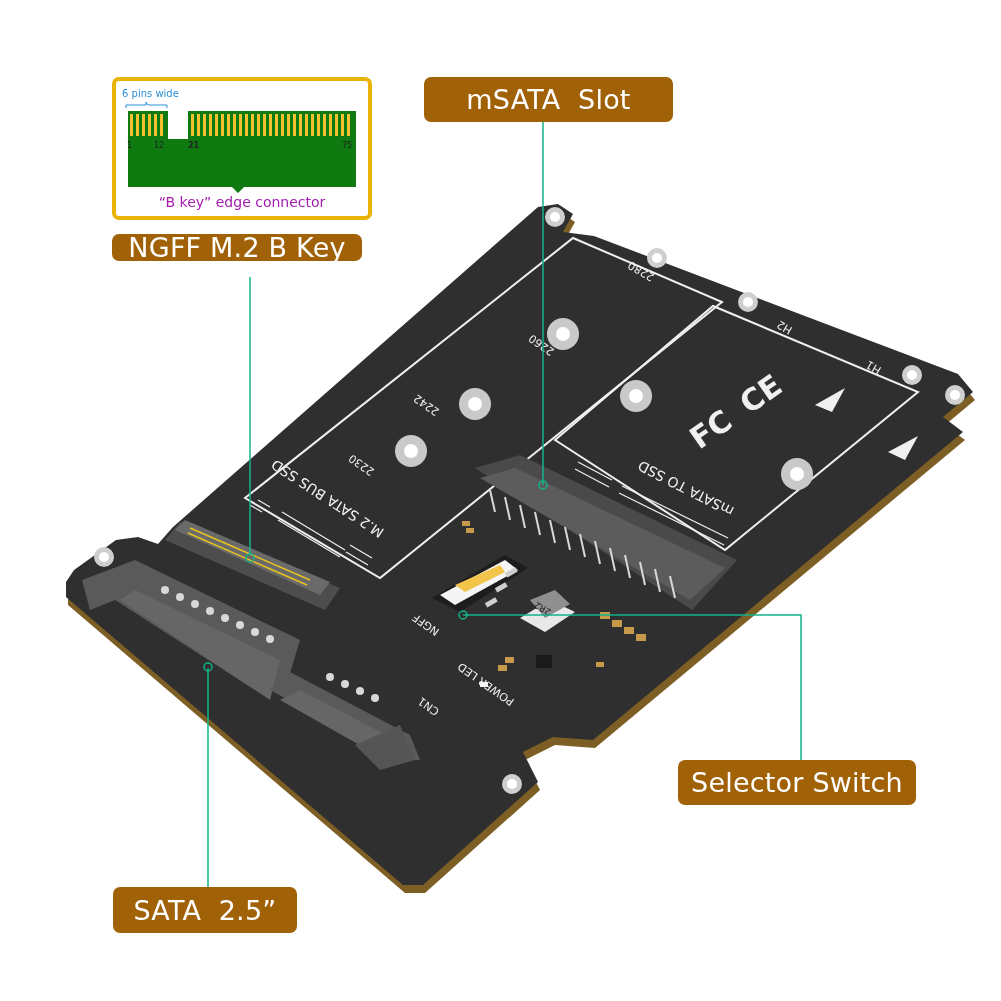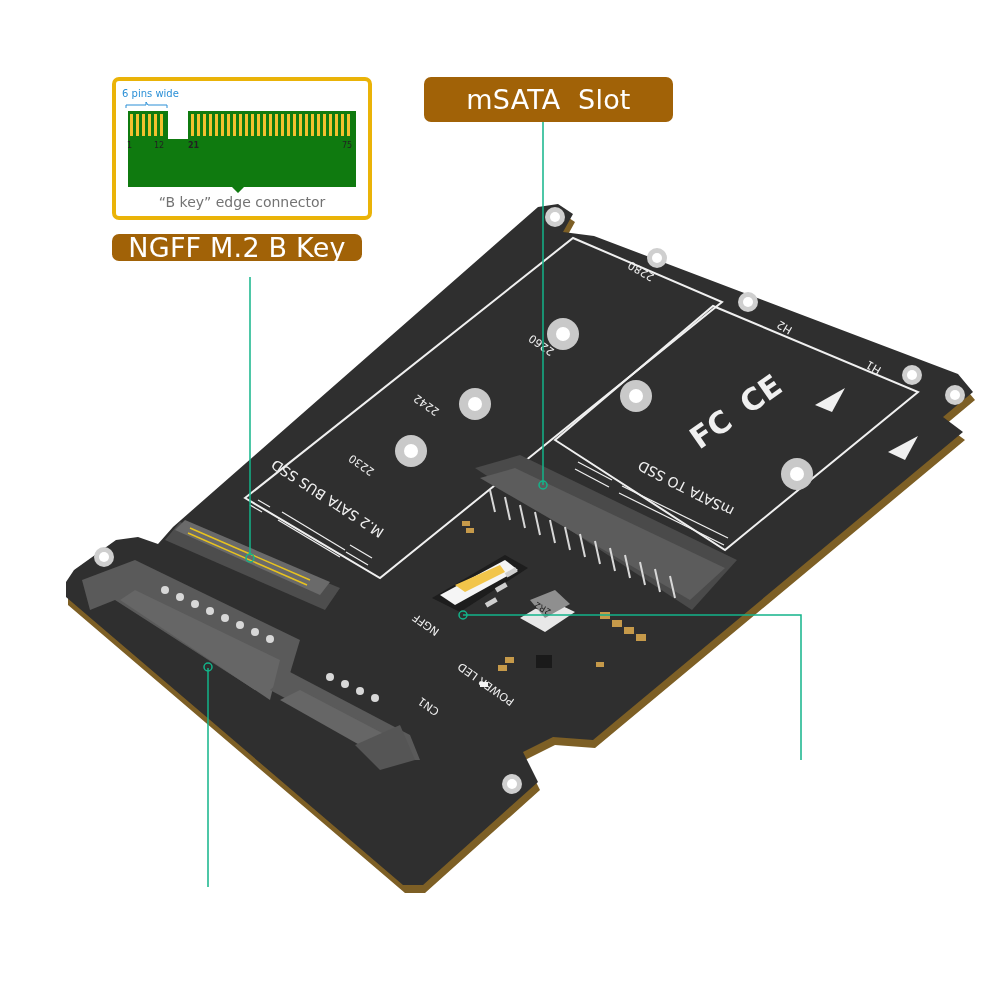--- a/index.html
+++ b/index.html
@@ -15,21 +15,21 @@
   #c-msata { left:424px; top:77px; width:249px; height:45px; }
   #c-ngff { left:112px; top:234px; width:250px; height:27px; }
   #c-sel  { left:678px; top:760px; width:238px; height:45px; }
   #c-sata { left:113px; top:887px; width:184px; height:46px; }
 
   .inset {
     position:absolute; left:112px; top:77px; width:252px; height:135px;
     border:4px solid #eab308; border-radius:7px; background:#ffffff;
   }
   .inset .pins-wide { position:absolute; left:6px; top:7px; font-size:10px; color:#2a8fd6; }
-  .inset .caption { position:absolute; left:0; right:0; top:113px; text-align:center; font-size:14px; color:#737373; }
+  .inset .caption { position:absolute; left:0; right:0; top:113px; text-align:center; font-size:14px; color:#a21caf; }
   .inset svg { position:absolute; left:0; top:0; }
   .pin-num { position:absolute; top:60px; font-size:8px; color:#222; }
 </style>
 </head>
 <body>
 
 <div class="stage">
 
   <svg class="pcb" width="1001" height="1001" viewBox="0 0 1001 1001">
 
@@ -240,14 +240,16 @@
     <span class="pins-wide">6 pins wide</span>
     <span class="pin-num" style="left:11px;">1</span>
     <span class="pin-num" style="left:38px;">12</span>
     <span class="pin-num" style="left:72px;font-weight:bold;">21</span>
     <span class="pin-num" style="left:226px;">75</span>
     <div class="caption">“B key”  edge connector</div>
   </div>
 
   <div class="callout" id="c-msata">mSATA  Slot</div>
   <div class="callout" id="c-ngff">NGFF M.2 B Key</div>
+  <div class="callout" id="c-sel">Selector Switch</div>
+  <div class="callout" id="c-sata">SATA  2.5”</div>
 
 </div>
 
 </body></html>

